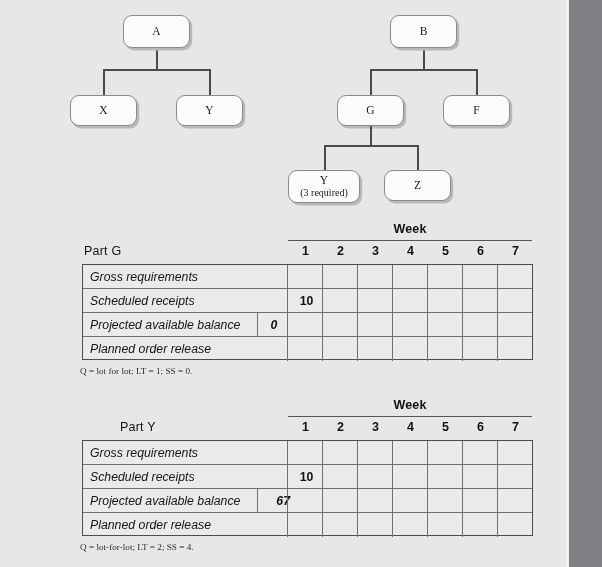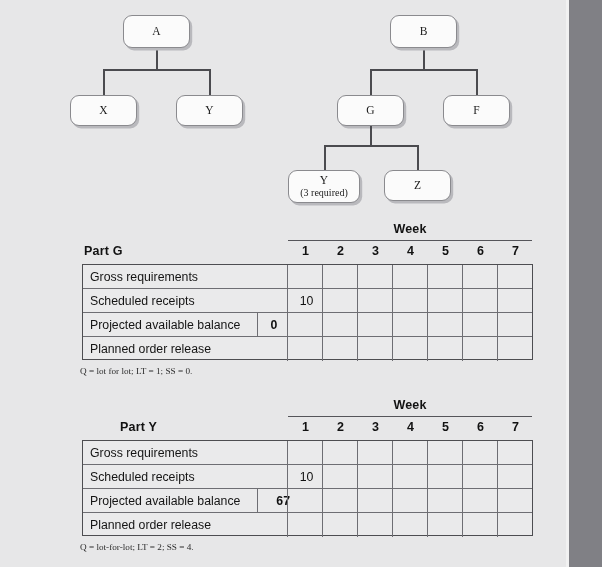--- a/index.html
+++ b/index.html
@@ -77,21 +77,21 @@
     letter-spacing: .2px;
   }
   .week-rule {
     position: absolute;
     height: 1.4px;
     background: #55555a;
   }
   .part-label {
     position: absolute;
     font-size: 12.5px;
-    font-weight: bold;
+    font-weight: normal;
     color: #121212;
     letter-spacing: .2px;
   }
   .wknum {
     position: absolute;
     font-size: 12.5px;
     font-weight: bold;
     color: #121212;
     text-align: center;
     width: 35px;
@@ -99,20 +99,21 @@
   .grid {
     position: absolute;
     border: 1.5px solid #4d4d51;
     background: #eaeaeb;
   }
   .grow {
     position: absolute;
     left: 0;
     width: 100%;
     border-bottom: 1.2px solid #6e6e73;
+    font-style: italic;
   }
   .grow.last { border-bottom: none; }
   .rowlabel {
     position: absolute;
     left: 7px;
     top: 50%;
     transform: translateY(-50%);
     font-size: 12.3px;
     color: #151515;
     white-space: nowrap;
@@ -123,21 +124,21 @@
     background: #6e6e73;
   }
   .onhand-div {
     position: absolute;
     width: 1.2px;
     background: #6e6e73;
   }
   .cellval {
     position: absolute;
     font-size: 12.3px;
-    font-weight: normal;
+    font-weight: bold;
     color: #111;
     text-align: center;
     width: 35px;
   }
   .onhandval {
     position: absolute;
     font-size: 12.3px;
     font-weight: bold;
     color: #111;
     text-align: center;

